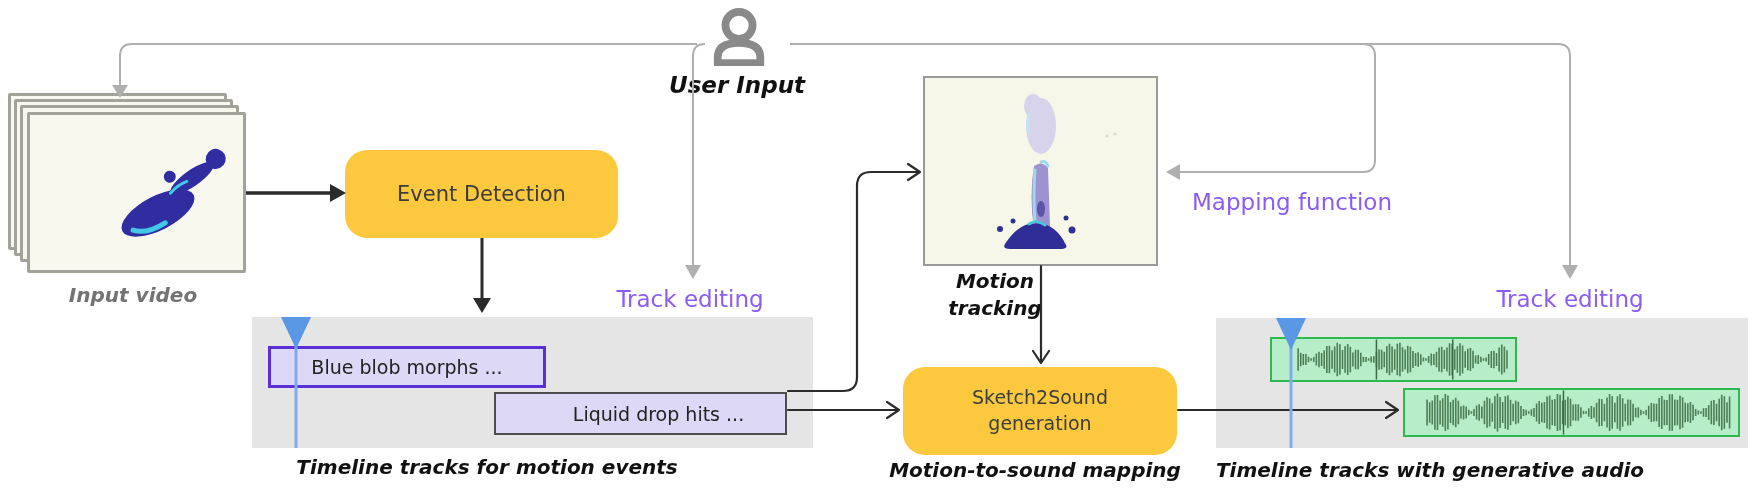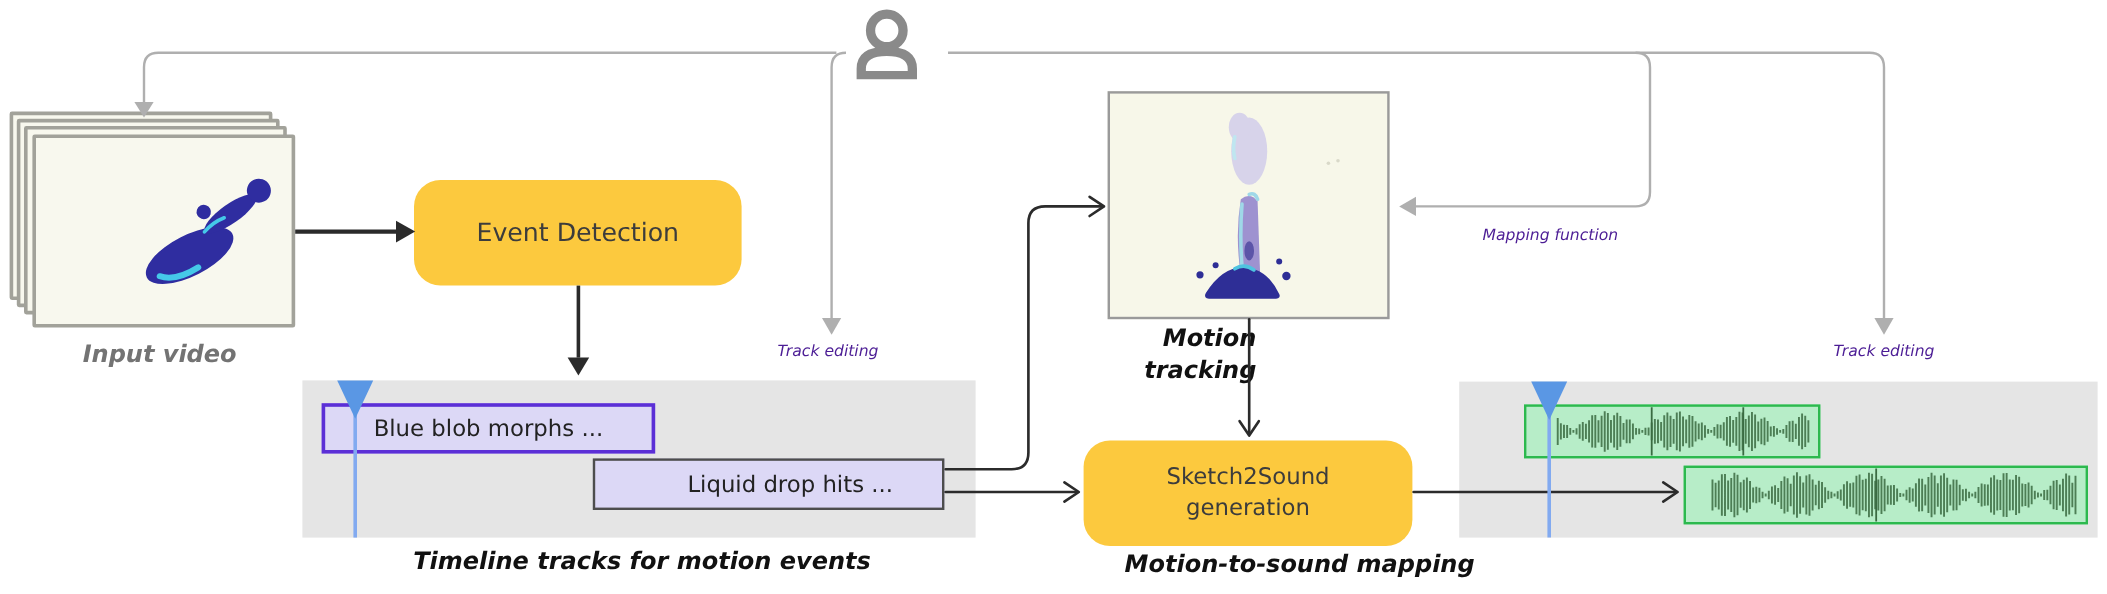--- a/index.html
+++ b/index.html
@@ -25,39 +25,39 @@
   .event-box { left: 345px; top: 150px; width: 273px; height: 88px; font-size: 21px; align-items: center; }
   .sketch-box { left: 903px; top: 367px; width: 274px; height: 88px; font-size: 19px; line-height: 1.35; justify-content: center; }
   .sketch-box span { display: inline-block; width: 180px; }
 
   
   .panel { background: #e5e5e5; z-index: 1; }
   .panel-left { left: 252px; top: 317px; width: 561px; height: 131px; }
   .panel-right { left: 1216px; top: 318px; width: 532px; height: 130px; }
 
   
-  .clip { position: absolute; display: flex; align-items: center; justify-content: center; font-size: 19px; color: #222; z-index: 3; }
+  .clip { position: absolute; display: flex; align-items: center; justify-content: center; font-size: 19px; color: #222; z-index: 3; margin-top: 10px; }
   .clip-purple-1 { left: 268px; top: 336px; width: 278px; height: 42px; background: #dcd8f6; border: 3px solid #5b2fd6; }
   .clip-purple-2 { left: 494px; top: 382px; width: 293px; height: 43px; background: #dcd8f6; border: 2.5px solid #4d4d4d; padding-left: 36px; }
 
   
   .clip-green { position: absolute; background: #b7edc8; border: 2.5px solid #2cb94e; z-index: 3; }
   .clip-green-1 { left: 1270px; top: 337px; width: 247px; height: 45px; }
   .clip-green-2 { left: 1403px; top: 388px; width: 337px; height: 49px; }
   .clip-green svg { display: block; width: 100%; height: 100%; }
 
   
   .motion-img { left: 923px; top: 76px; width: 235px; height: 190px; background: #f7f7e9; border: 2px solid #9a9a9a; z-index: 5; }
-  .motion-label { left: 943px; top: 268px; width: 104px; text-align: right; font-size: 20px; font-style: italic; font-weight: 600; color: #111; line-height: 1.35; z-index: 6; }
+  .motion-label { left: 943px; top: 268px; width: 104px; text-align: center; font-size: 20px; font-style: italic; font-weight: 600; color: #111; line-height: 1.35; z-index: 6; }
 
   
-  .gray-note { position: absolute; transform: translateX(-50%); font-size: 13px; font-style: italic; color: #4c1d95; white-space: nowrap; z-index: 6; }
+  .gray-note { position: absolute; transform: translateX(-50%); font-size: 23px; color: #8b5cf6; white-space: nowrap; z-index: 6; }
 
   
-  .caption { position: absolute; transform: translateX(-50%); font-size: 20px; font-style: italic; font-weight: 600; color: #111; white-space: nowrap; z-index: 6; margin-left: 48px; }
+  .caption { position: absolute; transform: translateX(-50%); font-size: 20px; font-style: italic; font-weight: 600; color: #111; white-space: nowrap; z-index: 6; }
 </style>
 </head>
 <body>
 
 <div class="canvas">
 
   <div class="abs" style="left:0;top:0;width:260px;height:290px;z-index:4;">
     <div class="frame" style="left:8px;top:93px;"></div>
     <div class="frame" style="left:14px;top:99px;"></div>
     <div class="frame" style="left:20px;top:105px;"></div>
@@ -73,20 +73,21 @@
         </g>
       </svg>
     </div>
   </div>
   <div class="abs video-caption">Input video</div>
 
   <svg class="abs user-icon" viewBox="0 0 58 62">
     <circle cx="29" cy="20" r="14" fill="none" stroke="#8a8a8a" stroke-width="8"></circle>
     <path d="M7 59 L7 53 Q7 38 29 38 Q51 38 51 53 L51 59 Z" fill="none" stroke="#8a8a8a" stroke-width="8"></path>
   </svg>
+  <div class="abs user-label">User Input</div>
 
   <div class="abs process-box event-box">
     <span>Event Detection</span>
   </div>
   <div class="abs process-box sketch-box">
     <span>Sketch2Sound generation</span>
   </div>
 
   <div class="abs motion-img">
     <svg width="231" height="186" viewBox="0 0 231 186">
@@ -136,20 +137,21 @@
         <line x1="158" x2="158" y1="0" y2="44" stroke="#3a6b42" stroke-width="1.5"></line>
       </svg>
   </div>
 
   <div class="gray-note" style="left:690px;top:286px;">Track editing</div>
   <div class="gray-note" style="left:1570px;top:286px;">Track editing</div>
   <div class="gray-note" style="left:1292px;top:189px;">Mapping function</div>
 
   <div class="caption" style="left:487px;top:455px;">Timeline tracks for motion events</div>
   <div class="caption" style="left:1035px;top:458px;text-align:right;">Motion-to-sound mapping</div>
+  <div class="caption" style="left:1430px;top:458px;">Timeline tracks with generative audio</div>
 
   <svg id="connector-layer" viewBox="0 0 1756 495">
 
     <g stroke="#afafaf" stroke-width="2" fill="none">
       <path d="M 697 44 H 132 Q 120 44 120 56 V 86"></path>
       <path d="M 790 44 H 1558 Q 1570 44 1570 56 V 266"></path>
       <path d="M 705 44 Q 693 44 693 56 V 266"></path>
       <path d="M 1363 44 Q 1375 44 1375 56 V 160 Q 1375 172 1363 172 H 1180"></path>
     </g>
     <g fill="#afafaf" stroke="none">

